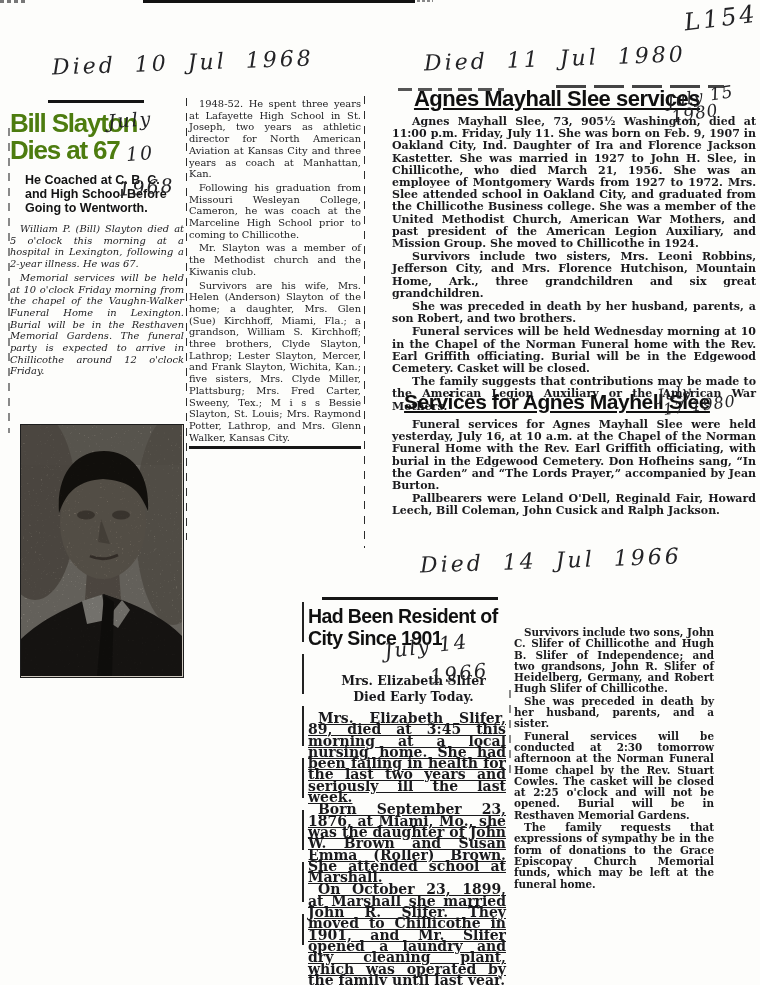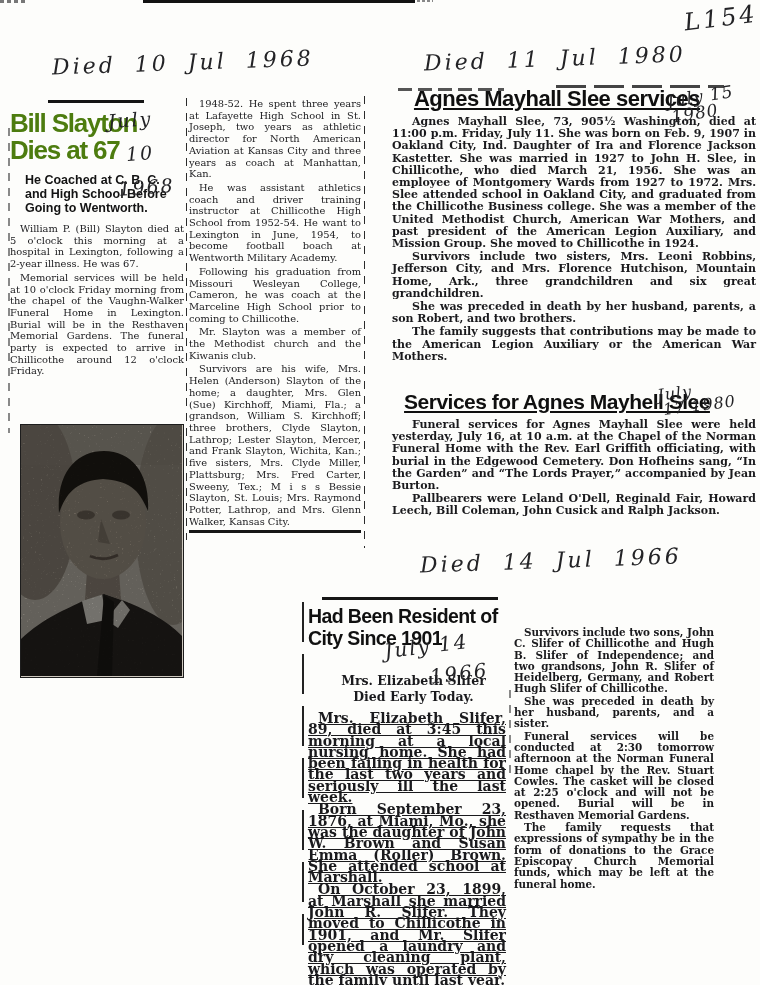--- a/index.html
+++ b/index.html
@@ -29,21 +29,21 @@
   .slayton-headline { font-family:"Liberation Sans", sans-serif; font-weight:700;
     font-size:26px; line-height:27px; letter-spacing:-1.2px; color:#4d7c0f; }
   .hw-slayton { left:100px; top:-8px; font-size:19px; line-height:34px;
     transform:rotate(-4deg); letter-spacing:2px; }
   .hw-slayton span:nth-child(2){ padding-left:16px; }
   .hw-slayton span:nth-child(3){ padding-left:6px; }
   .slayton-subhead { margin-top:9px; padding-left:15px;
     font-family:"Liberation Sans", sans-serif; font-weight:700;
     font-size:12.5px; line-height:14px; color:#131313; }
   .slayton-subhead span { display:block; }
-  .slayton-body { margin-top:8px; font-size:9.9px; line-height:11.7px; }
+  .slayton-body { margin-top:8px; font-size:9.9px; line-height:11.7px;font-style:italic; }
   .photo-frame { position:absolute; left:20px; top:424px; width:164px; height:254px;
     border:1.5px solid #1d1d1d; background:#cfc9bf; }
   .slayton-col2 { position:absolute; left:189px; top:98px; width:172px;
     font-size:9.9px; line-height:11.7px; }
   .slayton-col2-endrule { height:3px; background:#161616; margin-top:3px; width:100%; }
 
   
   .agnes1 { position:absolute; left:392px; top:86px; width:364px; }
   .agnes2 { position:absolute; left:392px; top:389px; width:364px; }
   .agnes-headline { font-family:"Liberation Sans", sans-serif; font-weight:700;
@@ -138,21 +138,20 @@
       <ellipse cx="65" cy="90" rx="9" ry="4.5" fill="#685e52" opacity="0.85"></ellipse>
       <ellipse cx="100" cy="90" rx="9" ry="4.5" fill="#685e52" opacity="0.85"></ellipse>
       <path d="M80,94 L77,117 L89,119 Z" fill="#7a7064" opacity="0.7"></path>
       <path d="M69,131 Q82,137 97,130" stroke="#594f45" stroke-width="3" fill="none" opacity="0.85"></path>
       <rect width="161" height="251" filter="url(#grain)" opacity="0.5"></rect>
     </svg>
   </div>
 
   <div class="slayton-col2 clip">
     <p>1948-52. He spent three years at Lafayette High School in St. Joseph, two years as athletic director for North American Aviation at Kansas City and three years as coach at Manhattan, Kan.</p>
-    <p>He was assistant athletics coach and driver training instructor at Chillicothe High School from 1952-54. He want to Lexington in June, 1954, to become football boach at Wentworth Military Academy.</p>
     <p>Following his graduation from Missouri Wesleyan College, Cameron, he was coach at the Marceline High School prior to coming to Chillicothe.</p>
     <p>Mr. Slayton was a member of the Methodist church and the Kiwanis club.</p>
     <p>Survivors are his wife, Mrs. Helen (Anderson) Slayton of the home; a daughter, Mrs. Glen (Sue) Kirchhoff, Miami, Fla.; a grandson, William S. Kirchhoff; three brothers, Clyde Slayton, Lathrop; Lester Slayton, Mercer, and Frank Slayton, Wichita, Kan.; five sisters, Mrs. Clyde Miller, Plattsburg; Mrs. Fred Carter, Sweeny, Tex.; M i s s Bessie Slayton, St. Louis; Mrs. Raymond Potter, Lathrop, and Mrs. Glenn Walker, Kansas City.</p>
     <div class="slayton-col2-endrule"></div>
   </div>
 
   <div class="mark" style="left:398px;top:88px;width:106px;height:2.5px;background:repeating-linear-gradient(to right,#555 0 14px,transparent 14px 20px);"></div>
   <div class="mark" style="left:556px;top:85px;width:168px;height:2.5px;background:repeating-linear-gradient(to right,#444 0 30px,transparent 30px 38px);"></div>
 
   <div class="agnes1 clip" style="position:absolute;">
@@ -160,20 +159,21 @@
       <div class="agnes-headline">Agnes Mayhall Slee services</div>
       <div class="hw hw-agnes1">
         <span>July 15</span>
         <span>1980</span>
       </div>
     </div>
     <div class="agnes-body">
       <p>Agnes Mayhall Slee, 73, 905½ Washington, died at 11:00 p.m. Friday, July 11. She was born on Feb. 9, 1907 in Oakland City, Ind. Daughter of Ira and Florence Jackson Kastetter. She was married in 1927 to John H. Slee, in Chillicothe, who died March 21, 1956. She was an employee of Montgomery Wards from 1927 to 1972. Mrs. Slee attended school in Oakland City, and graduated from the Chillicothe Business college. She was a member of the United Methodist Church, American War Mothers, and past president of the American Legion Auxiliary, and Mission Group. She moved to Chillicothe in 1924.</p>
       <p>Survivors include two sisters, Mrs. Leoni Robbins, Jefferson City, and Mrs. Florence Hutchison, Mountain Home, Ark., three grandchildren and six great grandchildren.</p>
       <p>She was preceded in death by her husband, parents, a son Robert, and two brothers.</p>
+      <p>Funeral services will be held Wednesday morning at 10 in the Chapel of the Norman Funeral home with the Rev. Earl Griffith officiating. Burial will be in the Edgewood Cemetery. Casket will be closed.</p>
       <p>The family suggests that contributions may be made to the American Legion Auxiliary or the American War Mothers.</p>
     </div>
   </div>
 
   <div class="agnes2 clip">
     <div style="position:relative;">
       <div class="agnes-headline">Services for Agnes Mayhell Slee</div>
       <div class="hw hw-agnes2">
         <span>July</span>
         <span>17 1980</span>

